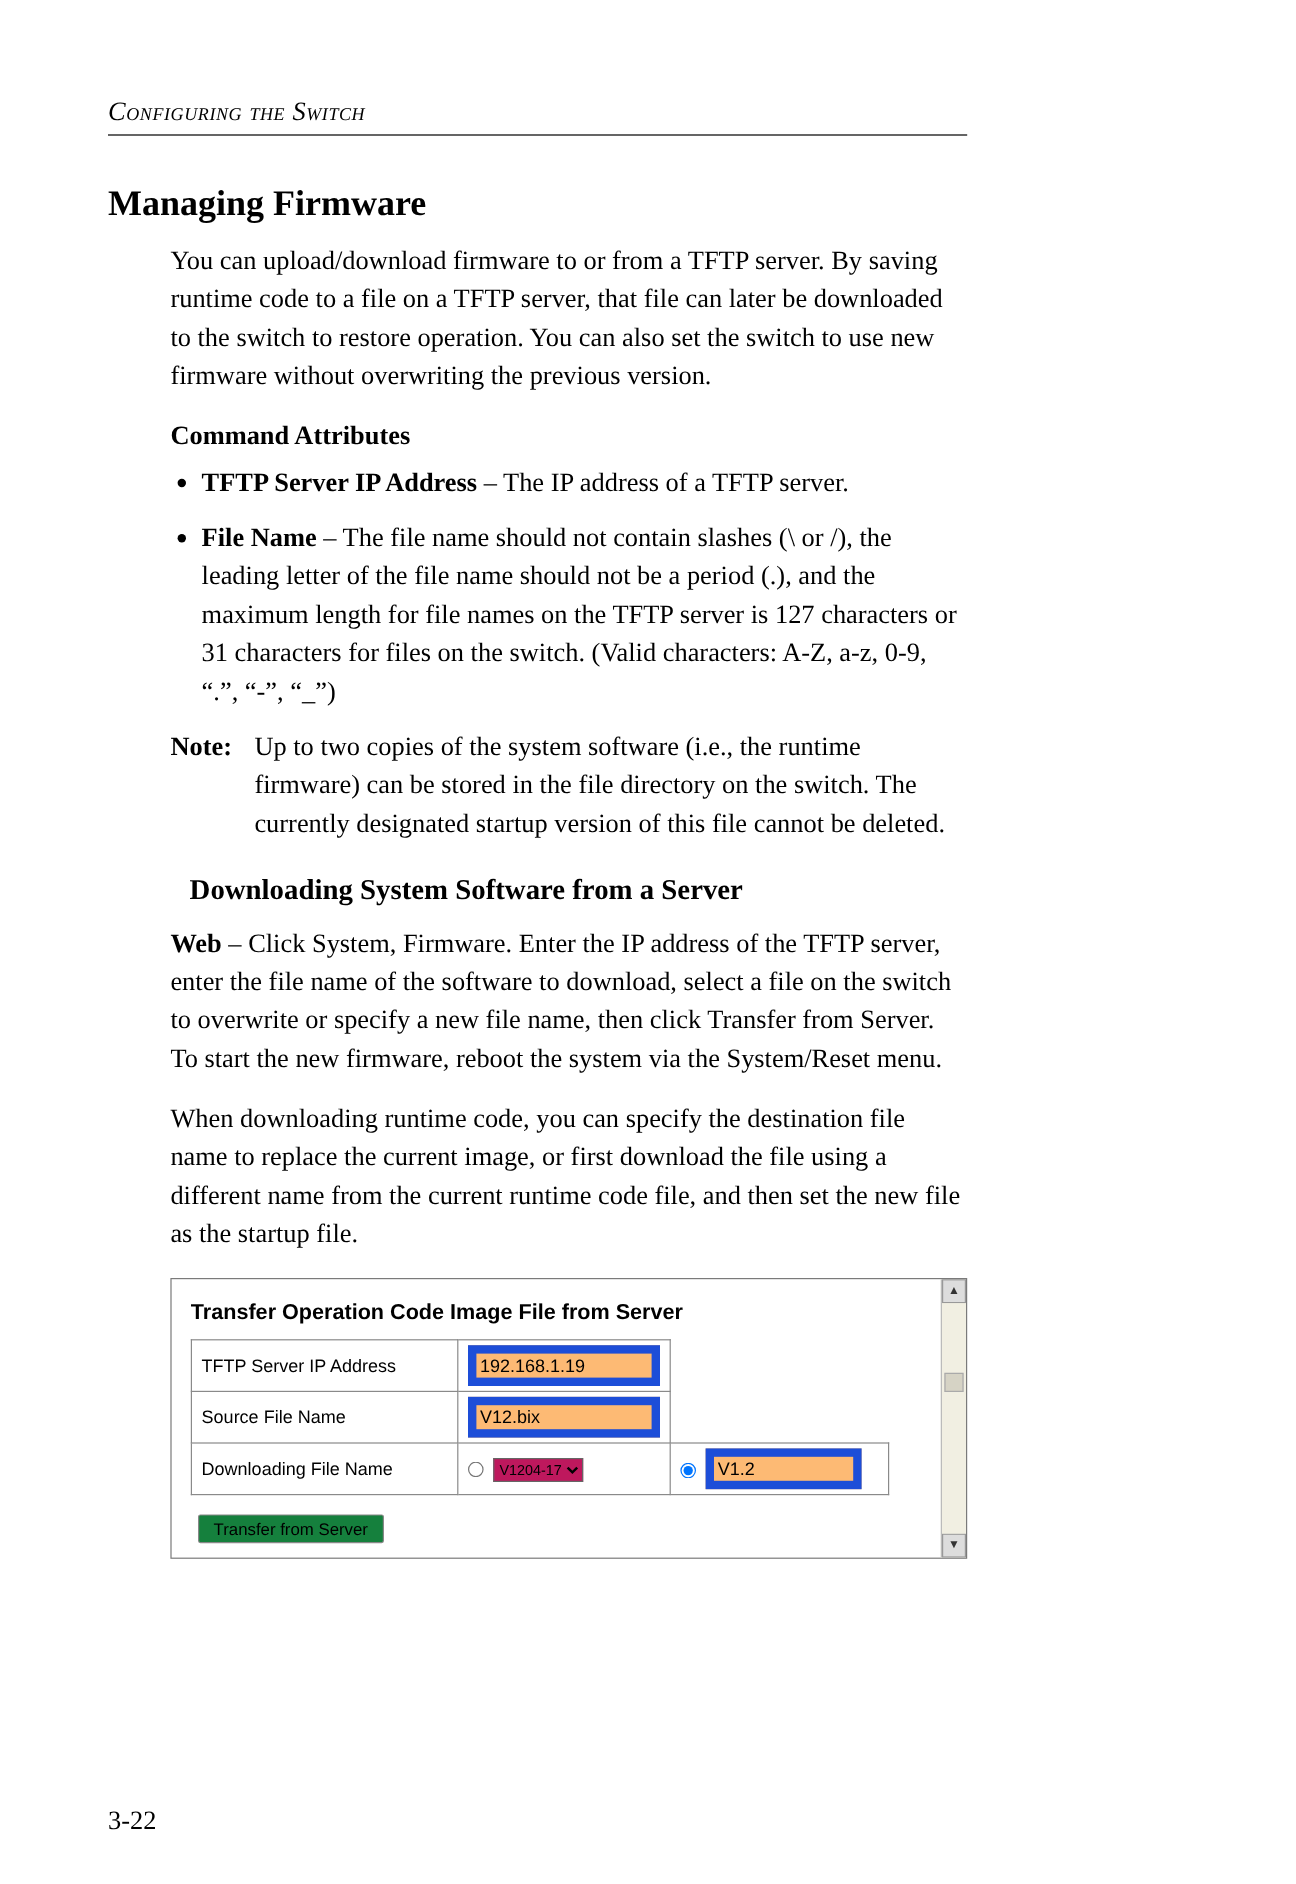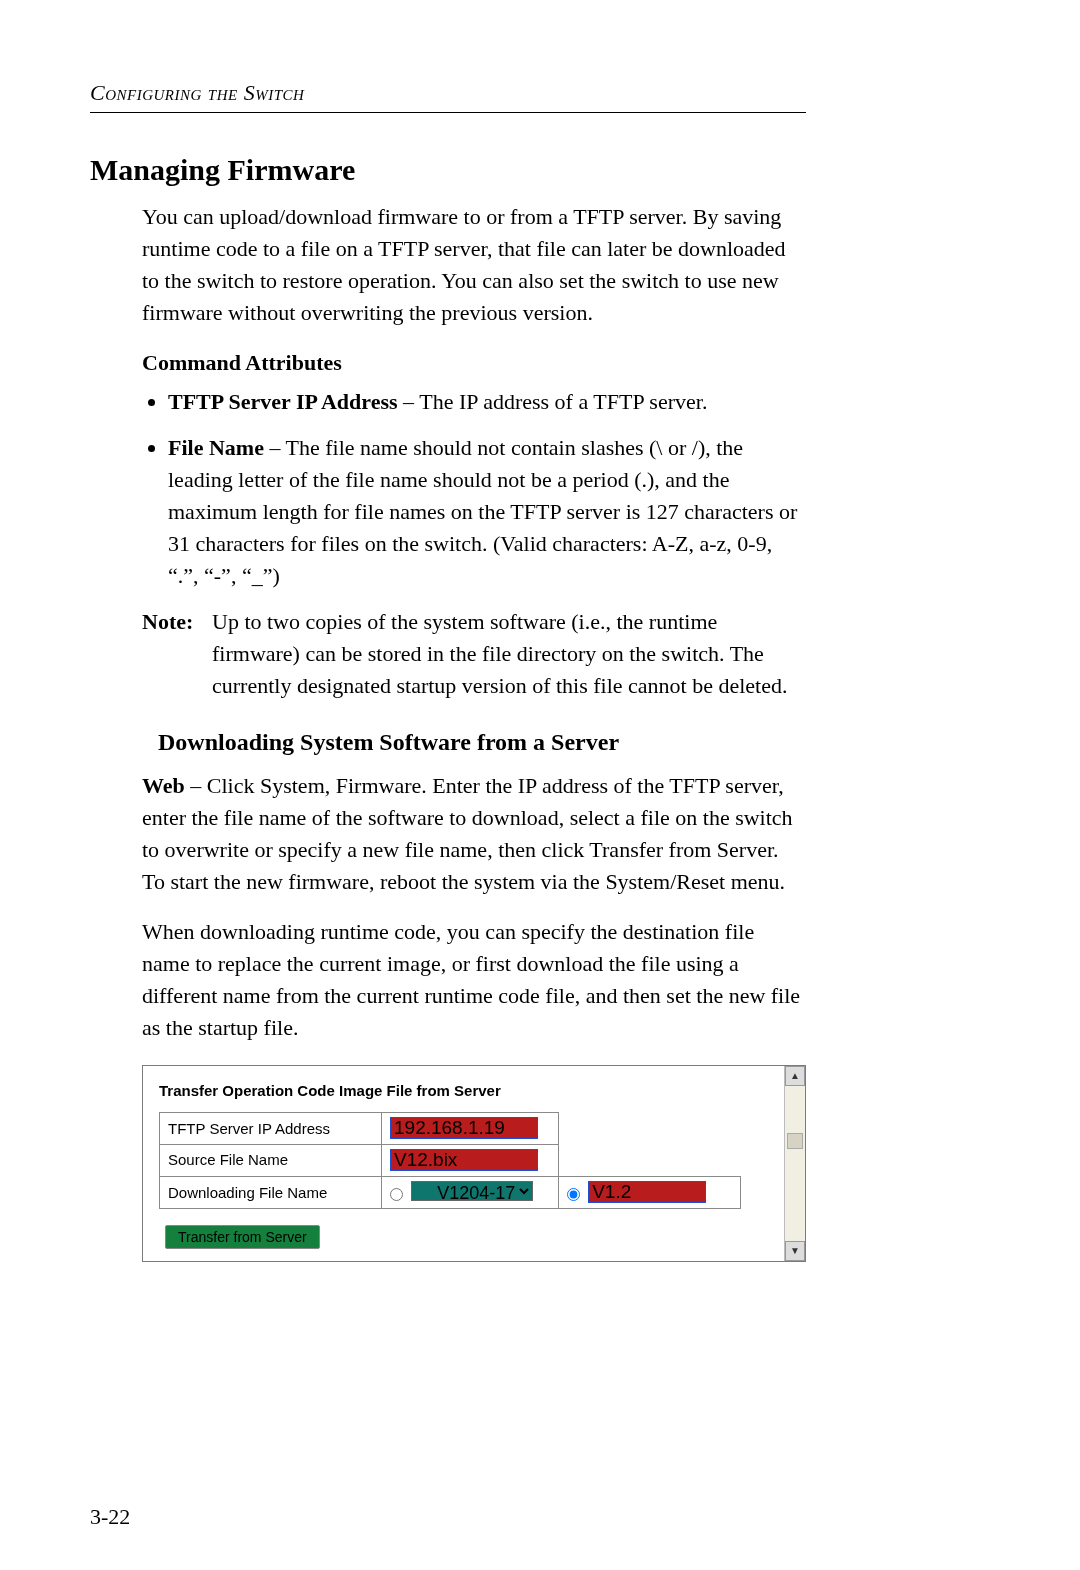--- a/index.html
+++ b/index.html
@@ -81,21 +81,21 @@
     position: relative;
     padding: 8px 0 8px 12px;
     font-family: Tahoma, Arial, sans-serif;
     font-size: 15px;
     color: #000;
     background: #fff;
   }
   .shot-title {
     font-family: Arial, sans-serif;
     font-weight: bold;
-    font-size: 15px;
+    font-size: 18px;
     margin: 6px 4px 10px 4px;
   }
   table.form-table {
     border-collapse: collapse;
     margin: 0 0 10px 4px;
   }
   table.form-table td {
     border: 1px solid #8a8a8a;
     padding: 4px 8px;
     vertical-align: middle;
@@ -111,35 +111,34 @@
   }
   table.form-table td.extra {
     width: 165px;
     border-left: 1px solid #8a8a8a;
   }
   table.form-table tr.noextra td.extra {
     border: none;
   }
   .txtin {
     font-family: Tahoma, Arial, sans-serif;
-    font-size: 19px;
+    font-size: 15px;
     width: 140px;
     height: 18px;
-    border: 1px solid #1d4ed8;
+    border: 7px solid #1d4ed8;
     padding: 1px 3px;
     box-sizing: content-box;
-    background: #b91c1c;
+    background: #fdba74;
   }
   .sel {
     font-family: Tahoma, Arial, sans-serif;
-    font-size: 18px;
+    font-size: 12px;
     height: 20px;
     border: 1px solid #666;
-    background: #0f766e;
-    padding-left: 21px;
+    background: #be185d;
   }
   .btn {
     font-family: Tahoma, Arial, sans-serif;
     font-size: 14px;
     padding: 3px 12px;
     background: #15803d;
     border: 1px solid #888;
     border-radius: 2px;
     margin: 6px 0 4px 10px;
     cursor: pointer;

